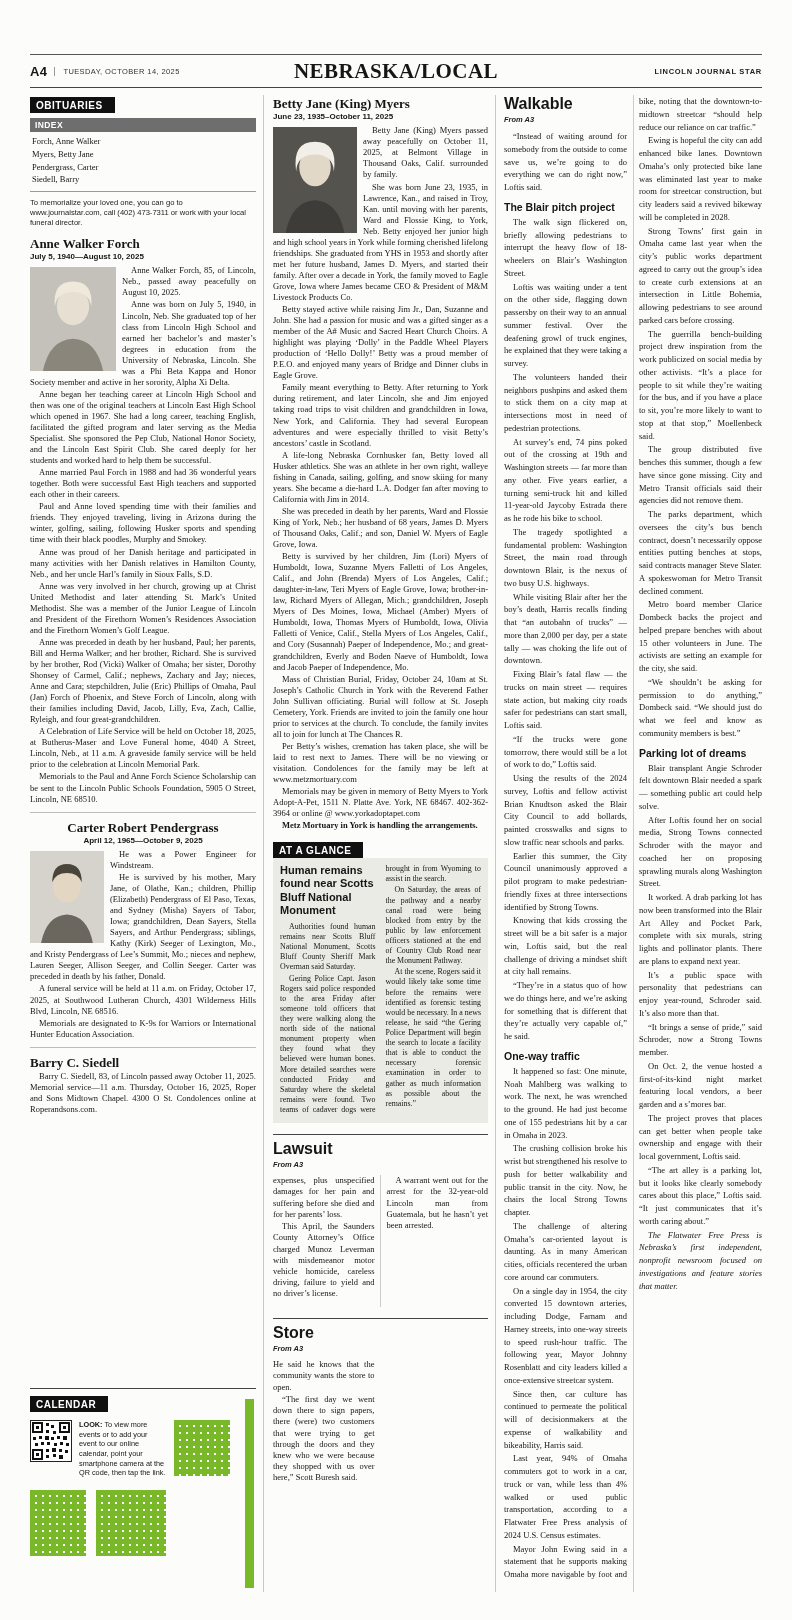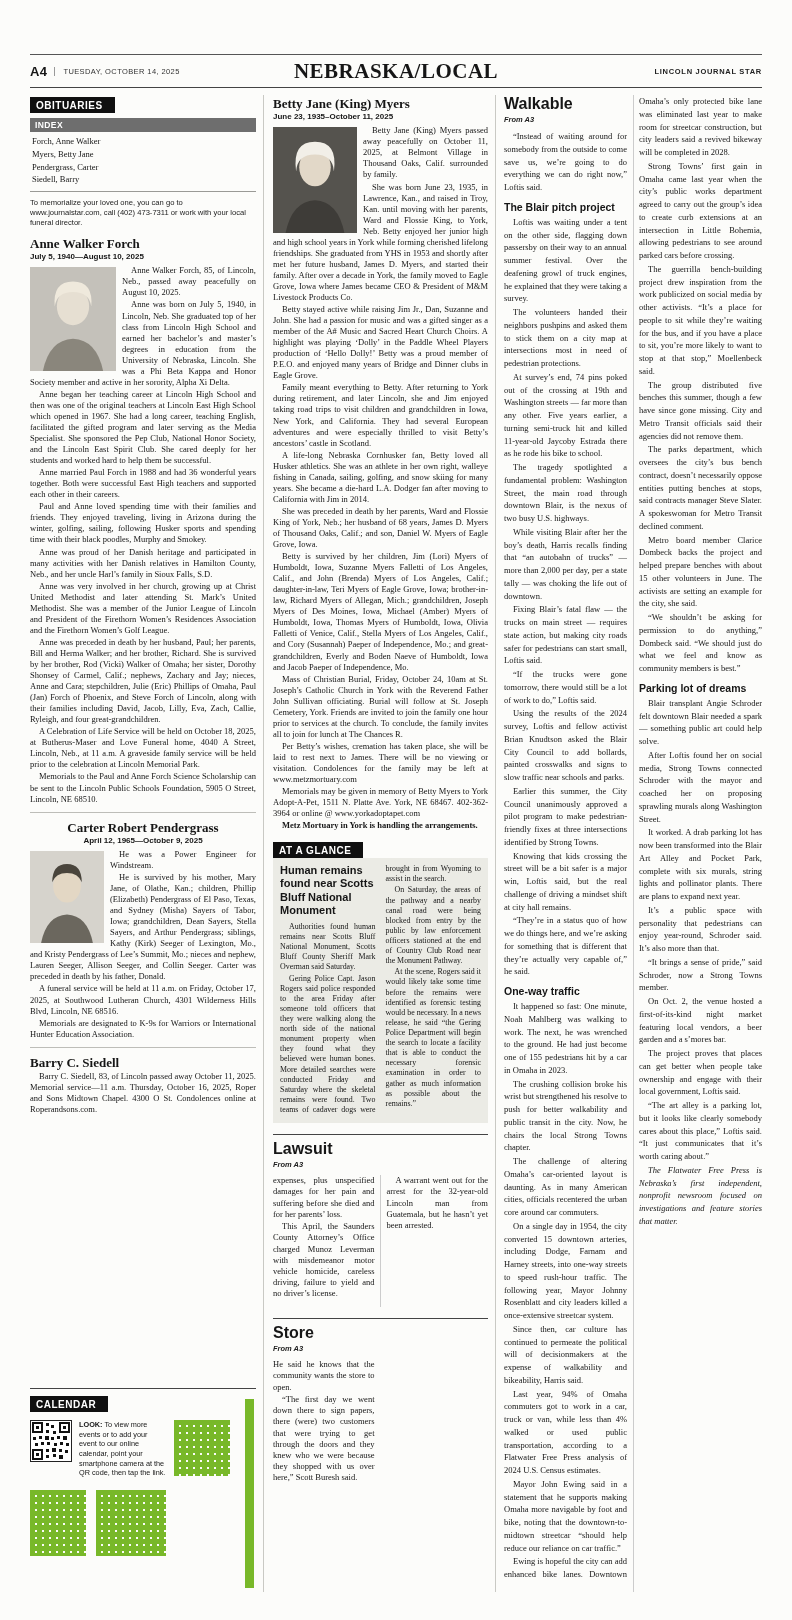--- a/index.html
+++ b/index.html
@@ -315,20 +315,21 @@
     </div>
   </div>
 
   <div class="col col-right">
     <div class="walk-cols">
       <h2 class="cont-head">Walkable</h2>
       <div class="from-line">From A3</div>
       <div>
           <p class="para">“Instead of waiting around for somebody from the outside to come save us, we’re going to do everything we can do right now,” Loftis said.</p>
           <h3 class="subhead">The Blair pitch project</h3>
+          <p class="para">The walk sign flickered on, briefly allowing pedestrians to interrupt the heavy flow of 18-wheelers on Blair’s Washington Street.</p>
           <p class="para">Loftis was waiting under a tent on the other side, flagging down passersby on their way to an annual summer festival. Over the deafening growl of truck engines, he explained that they were taking a survey.</p>
           <p class="para">The volunteers handed their neighbors pushpins and asked them to stick them on a city map at intersections most in need of pedestrian protections.</p>
           <p class="para">At survey’s end, 74 pins poked out of the crossing at 19th and Washington streets — far more than any other. Five years earlier, a turning semi-truck hit and killed 11-year-old Jaycoby Estrada there as he rode his bike to school.</p>
           <p class="para">The tragedy spotlighted a fundamental problem: Washington Street, the main road through downtown Blair, is the nexus of two busy U.S. highways.</p>
           <p class="para">While visiting Blair after her the boy’s death, Harris recalls finding that “an autobahn of trucks” — more than 2,000 per day, per a state tally — was choking the life out of downtown.</p>
           <p class="para">Fixing Blair’s fatal flaw — the trucks on main street — requires state action, but making city roads safer for pedestrians can start small, Loftis said.</p>
           <p class="para">“If the trucks were gone tomorrow, there would still be a lot of work to do,” Loftis said.</p>
           <p class="para">Using the results of the 2024 survey, Loftis and fellow activist Brian Knudtson asked the Blair City Council to add bollards, painted crosswalks and signs to slow traffic near schools and parks.</p>
           <p class="para">Earlier this summer, the City Council unanimously approved a pilot program to make pedestrian-friendly fixes at three intersections identified by Strong Towns.</p>
           <p class="para">Knowing that kids crossing the street will be a bit safer is a major win, Loftis said, but the real challenge of driving a mindset shift at city hall remains.</p>

